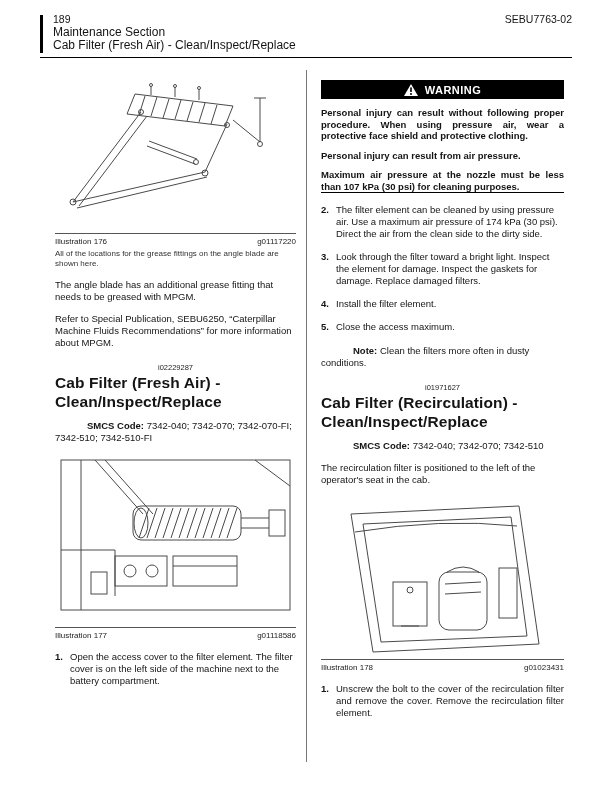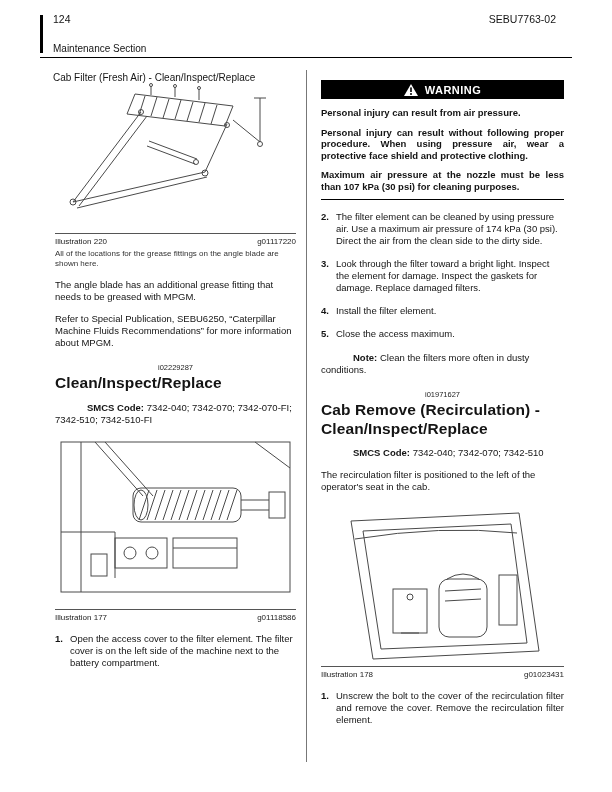--- a/index.html
+++ b/index.html
@@ -5,22 +5,22 @@
   html,body{margin:0;padding:0;background:#e8e8e8;}
   .page{
     position:relative;width:612px;height:792px;background:#ffffff;
     font-family:"Liberation Sans",sans-serif;color:#141414;overflow:hidden;
     margin:0 auto;
   }
   
   .hdr-bar{position:absolute;left:40px;top:15px;width:3px;height:38px;background:#000;}
   .hdr-left{position:absolute;left:53px;top:13px;line-height:13px;}
   .hdr-pageno{font-size:10.5px;}
-  .hdr-line{font-size:10px;margin-top:16px;}
-  .hdr-doc{position:absolute;right:56px;top:13px;font-size:10.5px;}
+  .hdr-line{font-size:12px;}
+  .hdr-doc{position:absolute;right:40px;top:13px;font-size:10.5px;}
   .hdr-rule{position:absolute;left:40px;right:40px;top:57px;height:1.4px;background:#000;}
   .col-divider{position:absolute;left:306px;top:70px;height:692px;width:1px;background:#777;}
   
   .col{position:absolute;top:70px;}
   .col-left{left:55px;width:241px;}
   .col-right{left:321px;width:243px;}
   
   .figure{margin-top:12px;}
   .fig-rule{border-top:1px solid #555;margin-top:3px;}
   .fig-caption-row{display:flex;justify-content:space-between;font-size:8px;margin-top:3px;color:#222;}
@@ -29,36 +29,36 @@
   .para{font-size:9.5px;line-height:12px;margin-top:10px;}
   .article-id{font-size:7.5px;text-align:center;margin-top:14px;color:#222;}
   .h2{font-size:15.5px;font-weight:bold;line-height:18.5px;margin-top:2px;letter-spacing:.1px;}
   .smcs{font-size:9.5px;line-height:12px;margin-top:9px;}
   .step{position:relative;padding-left:15px;font-size:9.5px;line-height:12px;margin-top:11px;}
   .step-num{position:absolute;left:0;top:0;font-weight:bold;}
   .note{font-size:9.5px;line-height:12px;margin-top:12px;}
   b{font-weight:bold;padding-left:32px;}
   .just{text-align:justify;}
   
-  .warn-box{border-bottom:1.2px solid #000;padding-bottom:7px;}
+  .warn-box{border-bottom:1.2px solid #000;}
   .warn-bar{height:19px;background:#000;color:#fff;display:flex;align-items:center;
     justify-content:center;gap:7px;font-weight:bold;font-size:11px;letter-spacing:.5px;}
   .warn-bar svg{display:block;}
   .warn-para{font-weight:bold;font-size:9.5px;line-height:11.5px;margin-top:8px;text-align:justify;}
   
   .drawing{display:block;}
 </style>
 </head>
 <body>
 
 <div class="page">
 
   <div class="hdr-bar"></div>
   <div class="hdr-left">
-    <div class="hdr-pageno">124</div>
+    <div class="hdr-pageno">189</div>
     <div class="hdr-line">Maintenance Section</div>
     <div class="hdr-line">Cab Filter (Fresh Air) - Clean/Inspect/Replace</div>
   </div>
   <div class="hdr-doc">SEBU7763-02</div>
   <div class="hdr-rule"></div>
   <div class="col-divider"></div>
 
   <div class="col col-left">
 
     <div class="figure" style="margin-top:10px;">
@@ -78,32 +78,33 @@
           <path d="M96 15 L96 6 M120 17 L120 7 M144 20 L144 9"></path>
           <circle cx="96" cy="5" r="1.5"></circle>
           <circle cx="120" cy="6" r="1.5"></circle>
           <circle cx="144" cy="8" r="1.5"></circle>
           <path d="M205 18 L205 62 M199 18 L211 18 M205 62 L178 40"></path>
           <circle cx="205" cy="64" r="2.5"></circle>
         </g>
       </svg>
       <div class="fig-rule"></div>
       <div class="fig-caption-row">
-        <span>Illustration 220</span>
+        <span>Illustration 176</span>
         <span>g01117220</span>
       </div>
       <div class="fig-desc">All of the locations for the grease fittings on the angle blade are shown here.</div>
     </div>
 
     <div class="para">The angle blade has an additional grease fitting that needs to be greased with MPGM.</div>
     <div class="para">Refer to Special Publication, SEBU6250, “Caterpillar Machine Fluids Recommendations” for more information about MPGM.</div>
 
     <div class="article-id">i02229287</div>
 
     <div class="h2">
+      <div>Cab Filter (Fresh Air) -</div>
       <div>Clean/Inspect/Replace</div>
     </div>
 
     <div class="smcs">
       <b>SMCS Code:</b>
       <span>7342-040; 7342-070; 7342-070-FI; 7342-510; 7342-510-FI</span>
     </div>
 
     <div class="figure">
       <svg class="drawing" width="241" height="168" viewBox="0 0 241 168">
@@ -142,22 +143,22 @@
 
     <div class="warn-box" style="margin-top:10px;">
       <div class="warn-bar">
         <svg width="14" height="12" viewBox="0 0 14 12">
           <path d="M7 0 L14 12 L0 12 Z" fill="#ffffff"></path>
           <rect x="6.2" y="3.4" width="1.6" height="4.6" fill="#000000"></rect>
           <circle cx="7" cy="9.9" r="1" fill="#000000"></circle>
         </svg>
         <span>WARNING</span>
       </div>
+      <div class="warn-para">Personal injury can result without following proper procedure. When using pressure air, wear a protective face shield and protective clothing.</div>
       <div class="warn-para">Personal injury can result from air pressure.</div>
-      <div class="warn-para">Personal injury can result without following proper procedure. When using pressure air, wear a protective face shield and protective clothing.</div>
       <div class="warn-para">Maximum air pressure at the nozzle must be less than 107 kPa (30 psi) for cleaning purposes.</div>
     </div>
 
     <div class="step">
       <span class="step-num">2.</span>
       <div class="step-text">The filter element can be cleaned by using pressure air. Use a maximum air pressure of 174 kPa (30 psi). Direct the air from the clean side to the dirty side.</div>
     </div>
     <div class="step">
       <span class="step-num">3.</span>
       <div class="step-text">Look through the filter toward a bright light. Inspect the element for damage. Inspect the gaskets for damage. Replace damaged filters.</div>
@@ -172,21 +173,21 @@
     </div>
 
     <div class="note">
       <b>Note:</b>
       <span>Clean the filters more often in dusty conditions.</span>
     </div>
 
     <div class="article-id">i01971627</div>
 
     <div class="h2">
-      <div>Cab Remove (Recirculation) -</div>
+      <div>Cab Filter (Recirculation) -</div>
       <div>Clean/Inspect/Replace</div>
     </div>
 
     <div class="smcs">
       <b>SMCS Code:</b>
       <span>7342-040; 7342-070; 7342-510</span>
     </div>
 
     <div class="para">The recirculation filter is positioned to the left of the operator's seat in the cab.</div>
 

